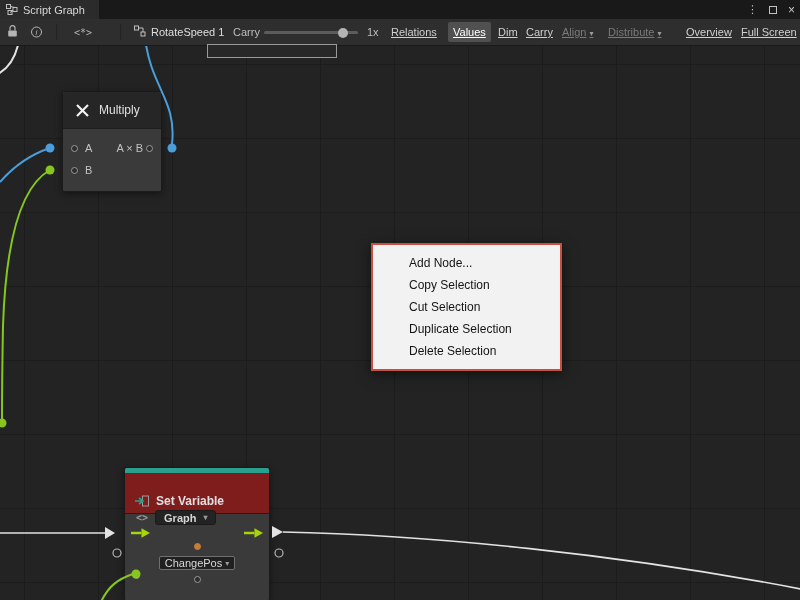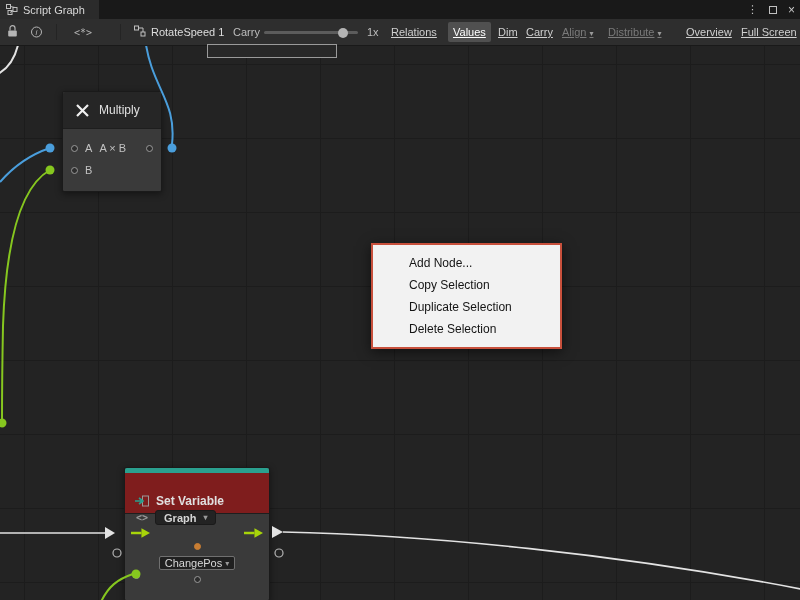--- a/index.html
+++ b/index.html
@@ -77,21 +77,21 @@
     color: #e0e0e0; font-size: 12px; border-radius: 2px 2px 0 0;
   }
   .node-body { padding: 8px 8px 10px 8px; }
   .port-row { height: 22px; display: flex; align-items: center; gap: 7px; color: #c2c2c2; font-size: 11px; }
   .port-dot {
     width: 7px; height: 7px; border-radius: 50%; flex: 0 0 auto;
     border: 1px solid #999999; background: #2d2d2d;
   }
   .port-dot.orange { background: #c87d33; border-color: #c87d33; }
   .port-dot.gray   { background: #909090; border-color: #909090; }
-  .out-group { margin-left: auto; display: flex; align-items: center; gap: 20px; justify-content: space-between; }
+  .out-group { margin-left: auto; display: flex; align-items: center; gap: 3px; justify-content: space-between; }
 
   
   .setvar { left: 124px; top: 421px; width: 146px; height: 134px; }
   .teal-strip { height: 5px; background: #2aa08f; border-radius: 2px 2px 0 0; }
   .sv-header { height: 41px; background: #7f1d1d; border-bottom: 1px solid #1e1e1e; padding: 21px 10px 4px 10px; font-weight: bold; }
   .sv-line1 { display: flex; align-items: center; gap: 7px; color: #e0e0e0; font-size: 12px; }
   .sv-line2 { margin-top: 2px; display: flex; align-items: center; gap: 7px; padding-left: 1px; }
   .angle-glyph { color: #9a9a9a; font-size: 10px; font-family: "DejaVu Sans Mono", monospace; }
   .scope-chip {
     display: inline-flex; align-items: center; gap: 4px;
@@ -278,18 +278,19 @@
       <polygon points="272,480 283,486 272,492" fill="#e3e3e3"></polygon>
       <path d="M 283,486 C 430,489 620,508 806,544" stroke="#e3e3e3" stroke-width="1.6" fill="none"></path>
 
       <circle cx="117" cy="507" r="4" fill="#232323" stroke="#b5b5b5" stroke-width="1.2"></circle>
       <circle cx="279" cy="507" r="4" fill="#232323" stroke="#b5b5b5" stroke-width="1.2"></circle>
     </svg>
 
     <div class="context-menu">
       <div class="menu-item">Add Node...</div>
       <div class="menu-item">Copy Selection</div>
+      <div class="menu-item">Cut Selection</div>
       <div class="menu-item">Duplicate Selection</div>
       <div class="menu-item">Delete Selection</div>
     </div>
 
   </div>
 </div>
 
 </body></html>

